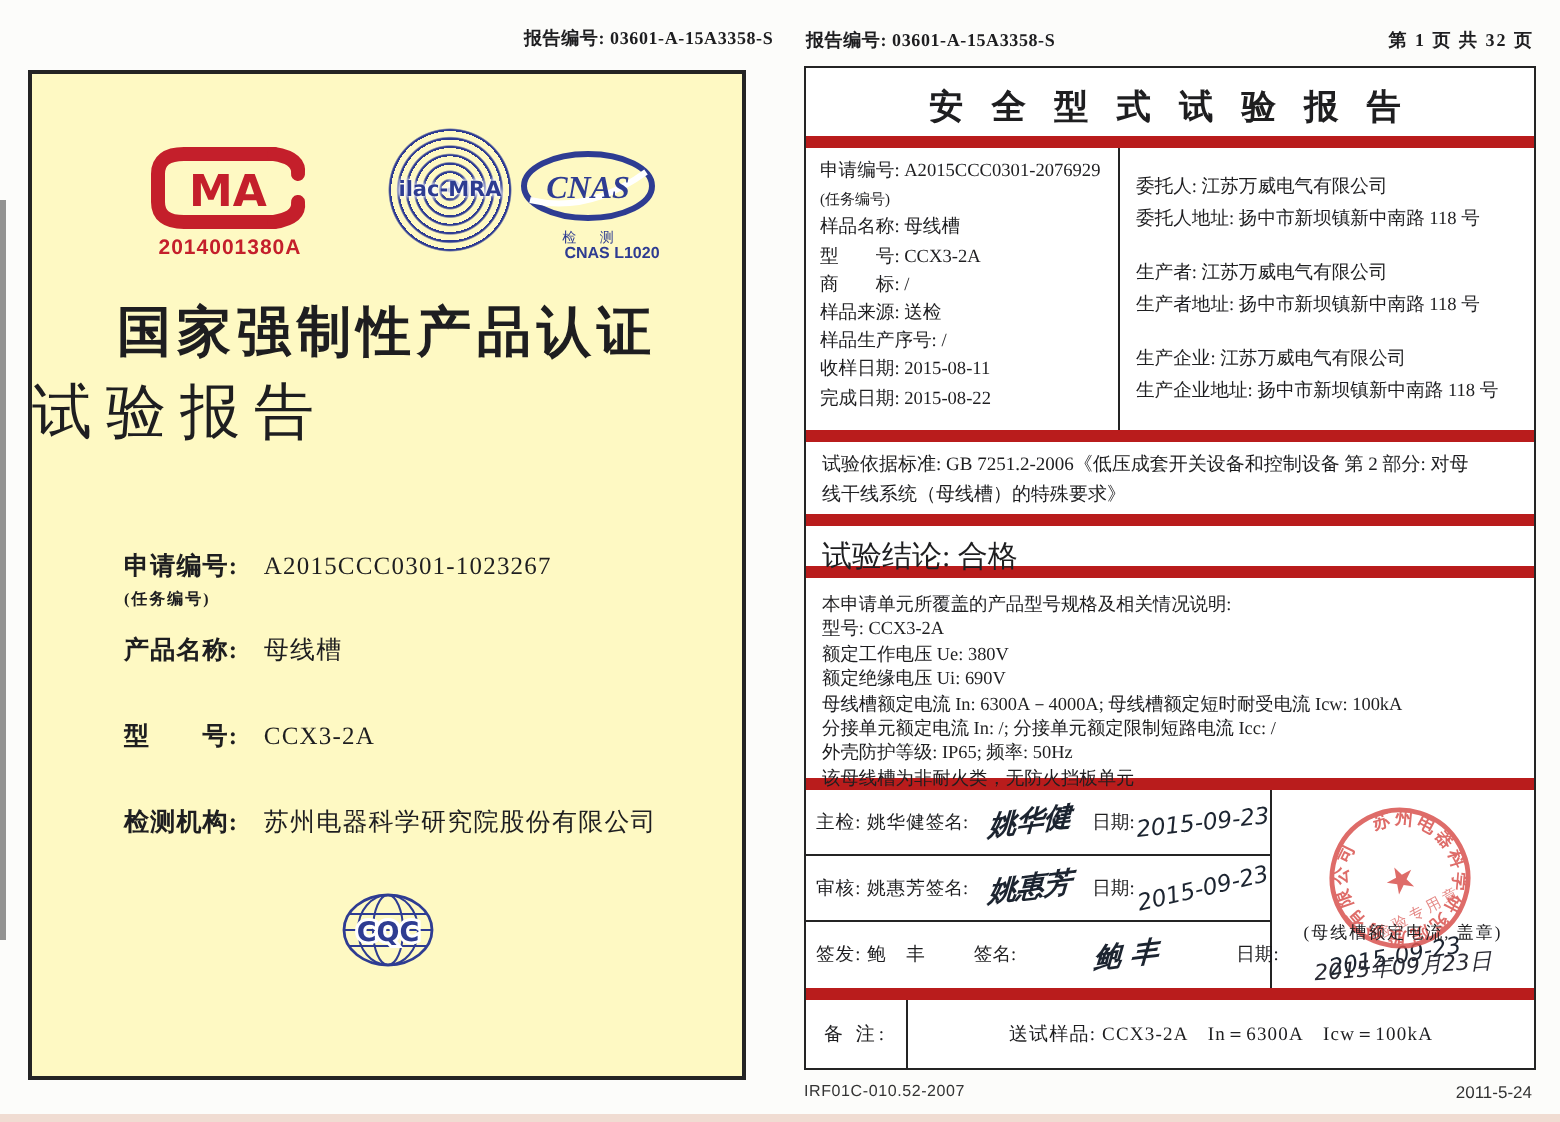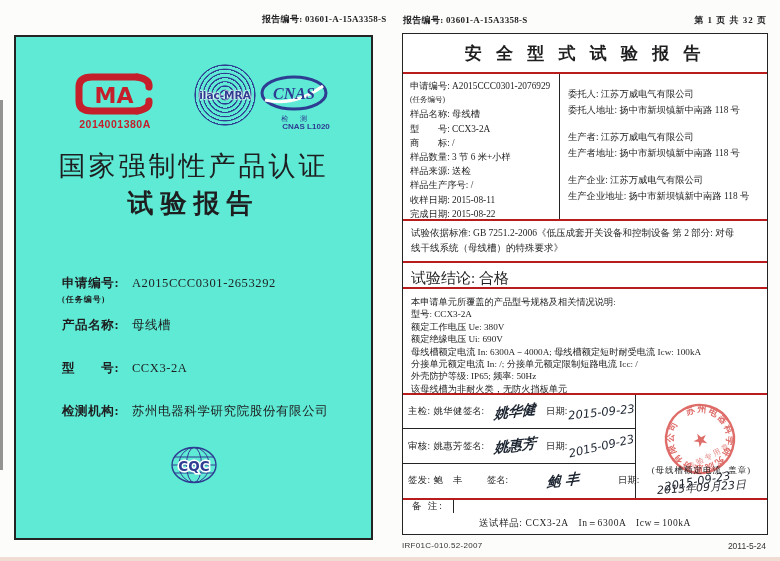--- a/index.html
+++ b/index.html
@@ -5,55 +5,55 @@
   html,body{margin:0;padding:0;background:#e8e8e8;}
   .root{position:relative;width:780px;height:561px;background:#fcfcfa;overflow:hidden;
         font-family:"Liberation Serif","DejaVu Serif",serif;color:#1e1e20;}
 
   
   .scan-strip{position:absolute;left:0;right:0;bottom:0;height:4px;background:#f0dcd2;}
   .scan-edge{position:absolute;left:0;top:100px;width:3px;height:370px;background:#5a5a5a;opacity:.65;}
 
   
   .lp-report-no{position:absolute;left:262px;top:13px;font-size:9px;font-weight:bold;letter-spacing:.3px;}
-  .left-page{position:absolute;left:14px;top:35px;width:355px;height:501px;border:2px solid #242424;background:#5eead4;}
+  .left-page{position:absolute;left:14px;top:35px;width:355px;height:501px;border:2px solid #242424;background:#fef9c3;}
 
   .cma-svg{position:absolute;left:57px;top:35px;width:84px;height:44px;}
   .cma-code{position:absolute;left:52px;top:81px;width:94px;text-align:center;color:#c41f2b;
             font-size:10.5px;font-weight:bold;letter-spacing:.5px;font-family:"Liberation Sans",sans-serif;}
   .ilac{position:absolute;left:178px;top:27px;width:62px;height:62px;border-radius:50%;
         background:repeating-radial-gradient(circle at 50% 50%, #2e3c92 0 .8px, rgba(255,255,255,0) 1.6px 4.2px);
         display:flex;align-items:center;justify-content:center;}
   .ilac span{font-family:"DejaVu Sans",sans-serif;font-weight:bold;font-size:10.5px;color:#2e3c92;
         text-shadow:0 0 2px #fff,0 0 2px #fff,0 0 3px #fff;}
   .cnas-svg{position:absolute;left:243px;top:36px;width:70px;height:40px;}
   .cnas-sub{position:absolute;left:243px;top:77px;width:70px;text-align:center;color:#2e3c92;
             font-size:7px;letter-spacing:5px;text-indent:5px;}
   .cnas-code{position:absolute;left:255px;top:85px;width:70px;text-align:center;color:#2e3c92;
              font-size:8px;font-weight:bold;font-family:"Liberation Sans",sans-serif;}
 
-  .t1{position:absolute;left:0;top:111px;width:100%;text-align:center;font-size:27px;font-weight:normal;letter-spacing:3px;}
-  .t2{position:absolute;left:0;top:149px;width:100%;text-align:center;font-size:26px;font-weight:bold;letter-spacing:7px;}
+  .t1{position:absolute;left:0;top:111px;width:100%;text-align:center;font-size:27px;font-weight:bold;letter-spacing:3px;}
+  .t2{position:absolute;left:0;top:149px;width:100%;font-size:30px;font-weight:normal;letter-spacing:7px;}
   .cb-row{position:absolute;left:0;top:181px;width:100%;text-align:center;font-size:9.5px;font-weight:bold;}
   .cb-group{margin:0 4px;white-space:nowrap;}
   .cb-box{margin-right:1px;}
 
   .field{position:absolute;left:46px;font-size:12.5px;white-space:nowrap;letter-spacing:.6px;}
   .flabel{font-weight:bold;}
   .fvalue{margin-left:9px;}
   .f0{top:238px;} .fnote{position:absolute;left:46px;top:257px;font-size:8px;font-weight:bold;letter-spacing:1px;}
   .f1{top:280px;} .f2{top:323px;} .f3{top:366px;}
   .cqc-svg{position:absolute;left:153px;top:408px;width:50px;height:40px;}
 
   
   .rp-report-no{position:absolute;left:403px;top:14px;font-size:9px;font-weight:bold;letter-spacing:.3px;}
   .rp-page-no{position:absolute;right:13px;top:14px;font-size:9px;font-weight:bold;letter-spacing:1px;}
   .rtable{position:absolute;left:402px;top:33px;width:366px;height:502px;border:1.5px solid #242424;background:#fff;
           display:flex;flex-direction:column;box-sizing:border-box;}
-  .row{box-sizing:border-box;border-bottom:2px solid #b91c1c;flex:none;}
+  .row{box-sizing:border-box;border-bottom:6px solid #b91c1c;flex:none;}
   .row:last-child{border-bottom:none;}
   .row-title{height:40px;line-height:40px;text-align:center;font-size:17px;font-weight:bold;letter-spacing:5px;}
   .row-info{height:147px;display:flex;}
   .cell-il{width:157px;border-right:1px solid #242424;box-sizing:border-box;padding:5px 3px 0 7px;
            font-size:9.3px;line-height:14.2px;white-space:nowrap;}
   .cell-il .small{font-size:7.5px;}
   .cell-ir{flex:1;padding:12px 3px 0 8px;font-size:9.3px;line-height:16px;white-space:nowrap;}
   .cell-ir .gap{margin-top:11px;}
   .row-standard{height:42px;padding:5px 8px 0;font-size:9.5px;line-height:15px;}
   .row-conclusion{height:26px;padding:6px 8px 0;font-size:15px;}
@@ -69,21 +69,21 @@
             transform:rotate(-7deg) skewX(-10deg);display:inline-block;width:62px;text-align:center;flex:none;}
   .hand-date{font-family:"DejaVu Sans",sans-serif;font-style:italic;font-size:11.5px;color:#1c2430;
              transform:rotate(-6deg);display:inline-block;margin-left:1px;}
   .srow:nth-child(2) .hand-date{transform:rotate(-13deg);}
   .srow:nth-child(3) .hand-date{transform:rotate(-10deg);}
   .sign-right{flex:1;position:relative;}
   .stamp-svg{position:absolute;left:2px;top:-16px;width:124px;height:124px;overflow:visible;}
   .stamp-caption{position:absolute;left:0;right:0;bottom:21px;text-align:center;font-size:8.5px;letter-spacing:1px;}
   .stamp-date{position:absolute;left:0;right:0;bottom:3px;text-align:center;font-size:11px;color:#2a2a33;
               font-family:"DejaVu Sans",sans-serif;font-style:italic;transform:rotate(-4deg);}
-  .row-remark{height:34px;display:flex;flex-direction:column;}
+  .row-remark{height:34px;display:flex;}
   .remark-label{width:51px;border-right:1px solid #242424;box-sizing:border-box;display:flex;align-items:center;
                 justify-content:center;font-size:9.5px;letter-spacing:2px;}
   .remark-value{flex:1;display:flex;align-items:center;justify-content:center;font-size:9.5px;letter-spacing:.6px;}
   .footer-left{position:absolute;left:402px;top:541px;font-size:8px;letter-spacing:.3px;
                font-family:"Liberation Sans",sans-serif;color:#333;}
   .footer-right{position:absolute;right:14px;top:541px;font-size:8.5px;font-family:"Liberation Sans",sans-serif;color:#333;}
 </style>
 </head>
 <body>
 
@@ -112,21 +112,21 @@
     </svg>
     <div class="cnas-sub">检 测</div>
     <div class="cnas-code">CNAS L1020</div>
 
     <div class="t1">国家强制性产品认证</div>
     <div class="t2">试验报告</div>
 
 
     <div class="field f0">
       <span class="flabel">申请编号:</span>
-      <span class="fvalue">A2015CCC0301-2653292</span>
+      <span class="fvalue">A2015CCC0301-1023267</span>
     </div>
     <div class="fnote">(任务编号)</div>
 
     <div class="field f1">
       <span class="flabel">产品名称:</span>
       <span class="fvalue">母线槽</span>
     </div>
     <div class="field f2">
       <span class="flabel">型　　号:</span>
       <span class="fvalue">CCX3-2A</span>
@@ -154,21 +154,20 @@
 
     <div class="row row-title">安 全 型 式 试 验 报 告</div>
 
     <div class="row row-info">
       <div class="cell-il">
         <div>申请编号: A2015CCC0301-2076929</div>
         <div class="small">(任务编号)</div>
         <div>样品名称: 母线槽</div>
         <div>型　　号: CCX3-2A</div>
         <div>商　　标: /</div>
-        <div>样品数量: 3 节 6 米+小样</div>
         <div>样品来源: 送检</div>
         <div>样品生产序号: /</div>
         <div>收样日期: 2015-08-11</div>
         <div>完成日期: 2015-08-22</div>
       </div>
       <div class="cell-ir">
         <div>委托人: 江苏万威电气有限公司</div>
         <div>委托人地址: 扬中市新坝镇新中南路 118 号</div>
         <div class="gap">生产者: 江苏万威电气有限公司</div>
         <div>生产者地址: 扬中市新坝镇新中南路 118 号</div>

